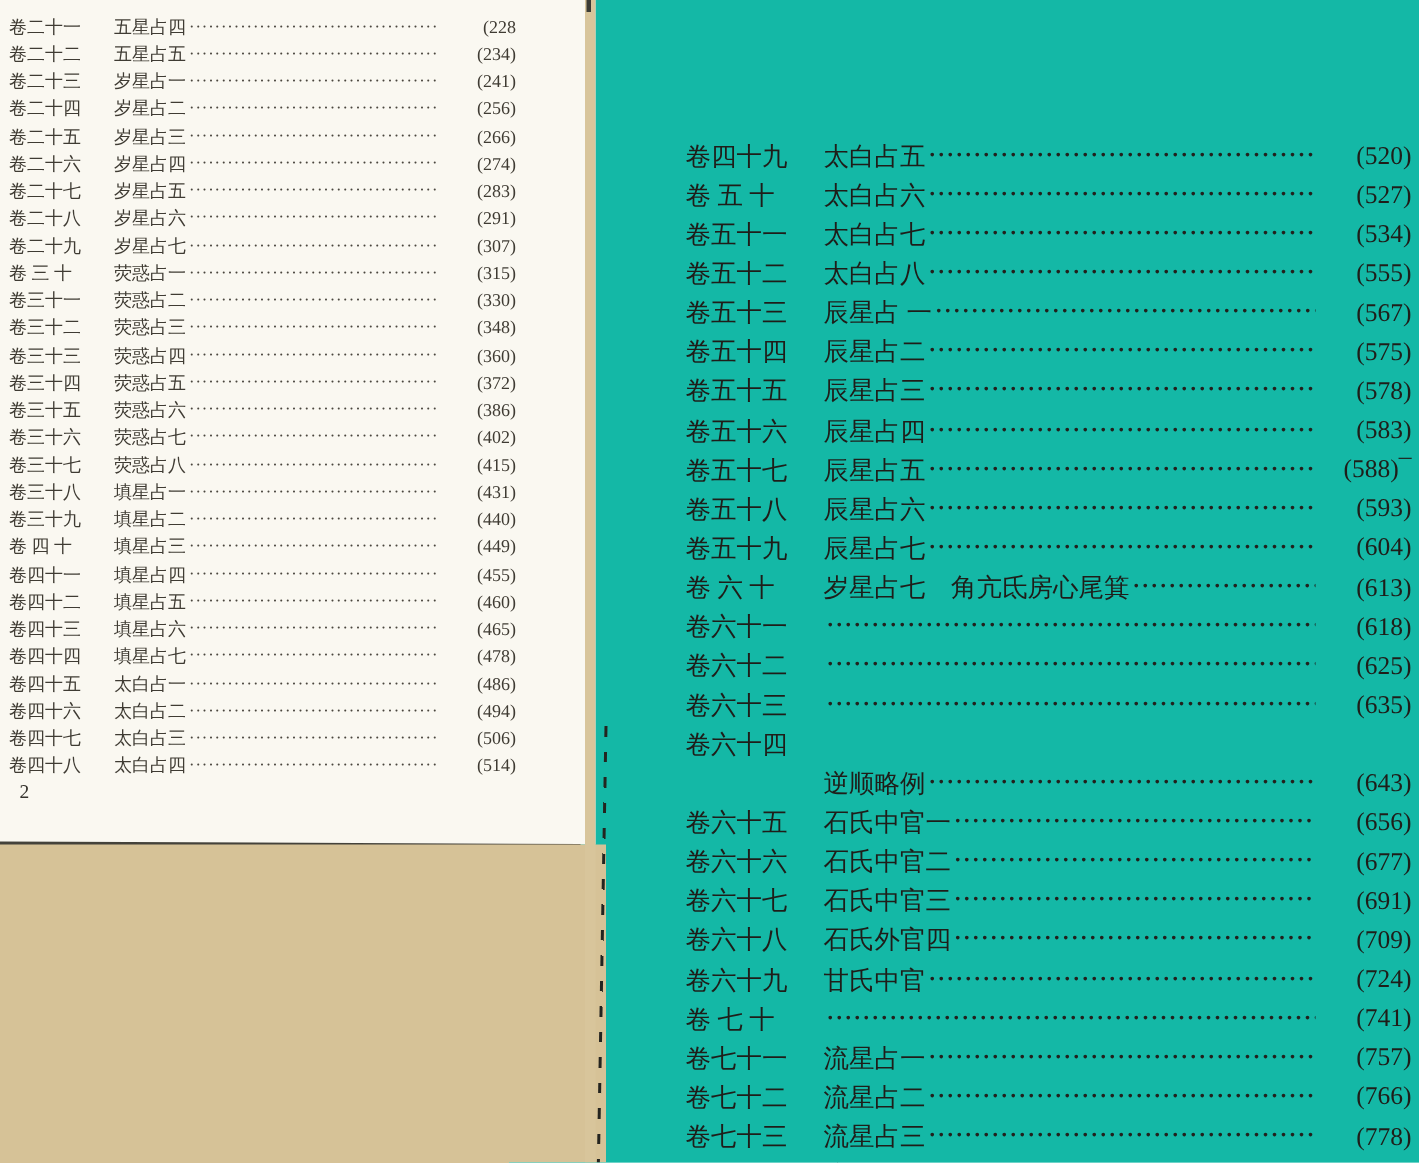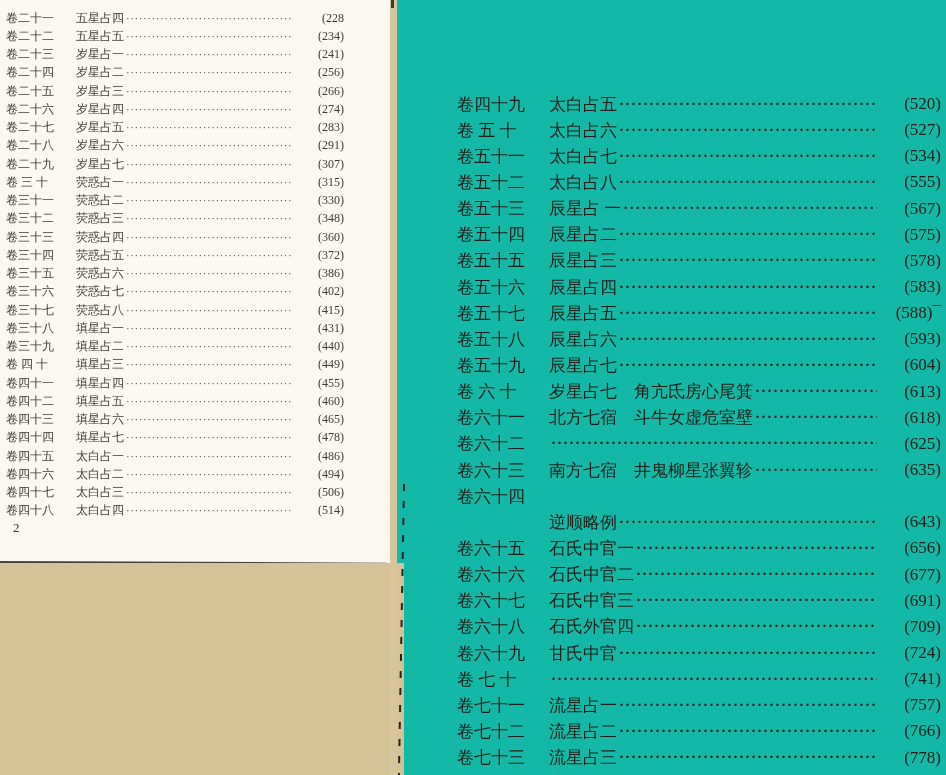--- a/index.html
+++ b/index.html
@@ -322,32 +322,30 @@
           <span class="pg">(604)</span>
         </div>
         <div class="row">
           <span class="vol">卷 六 十</span>
           <span class="title">岁星占七　角亢氐房心尾箕</span>
           <span class="dots">······················································································································································</span>
           <span class="pg">(613)</span>
         </div>
         <div class="row">
           <span class="vol">卷六十一</span>
-          <span class="title">北方七宿　斗牛女虚危室壁</span>
           <span class="dots">······················································································································································</span>
           <span class="pg">(618)</span>
         </div>
         <div class="row">
           <span class="vol">卷六十二</span>
           <span class="dots">······················································································································································</span>
           <span class="pg">(625)</span>
         </div>
         <div class="row">
           <span class="vol">卷六十三</span>
-          <span class="title">南方七宿　井鬼柳星张翼轸</span>
           <span class="dots">······················································································································································</span>
           <span class="pg">(635)</span>
         </div>
         <div class="row">
           <span class="vol">卷六十四</span>
           <span class="dots hidden"></span>
           <span class="pg"></span>
         </div>
         <div class="row">
           <span class="vol"></span>

